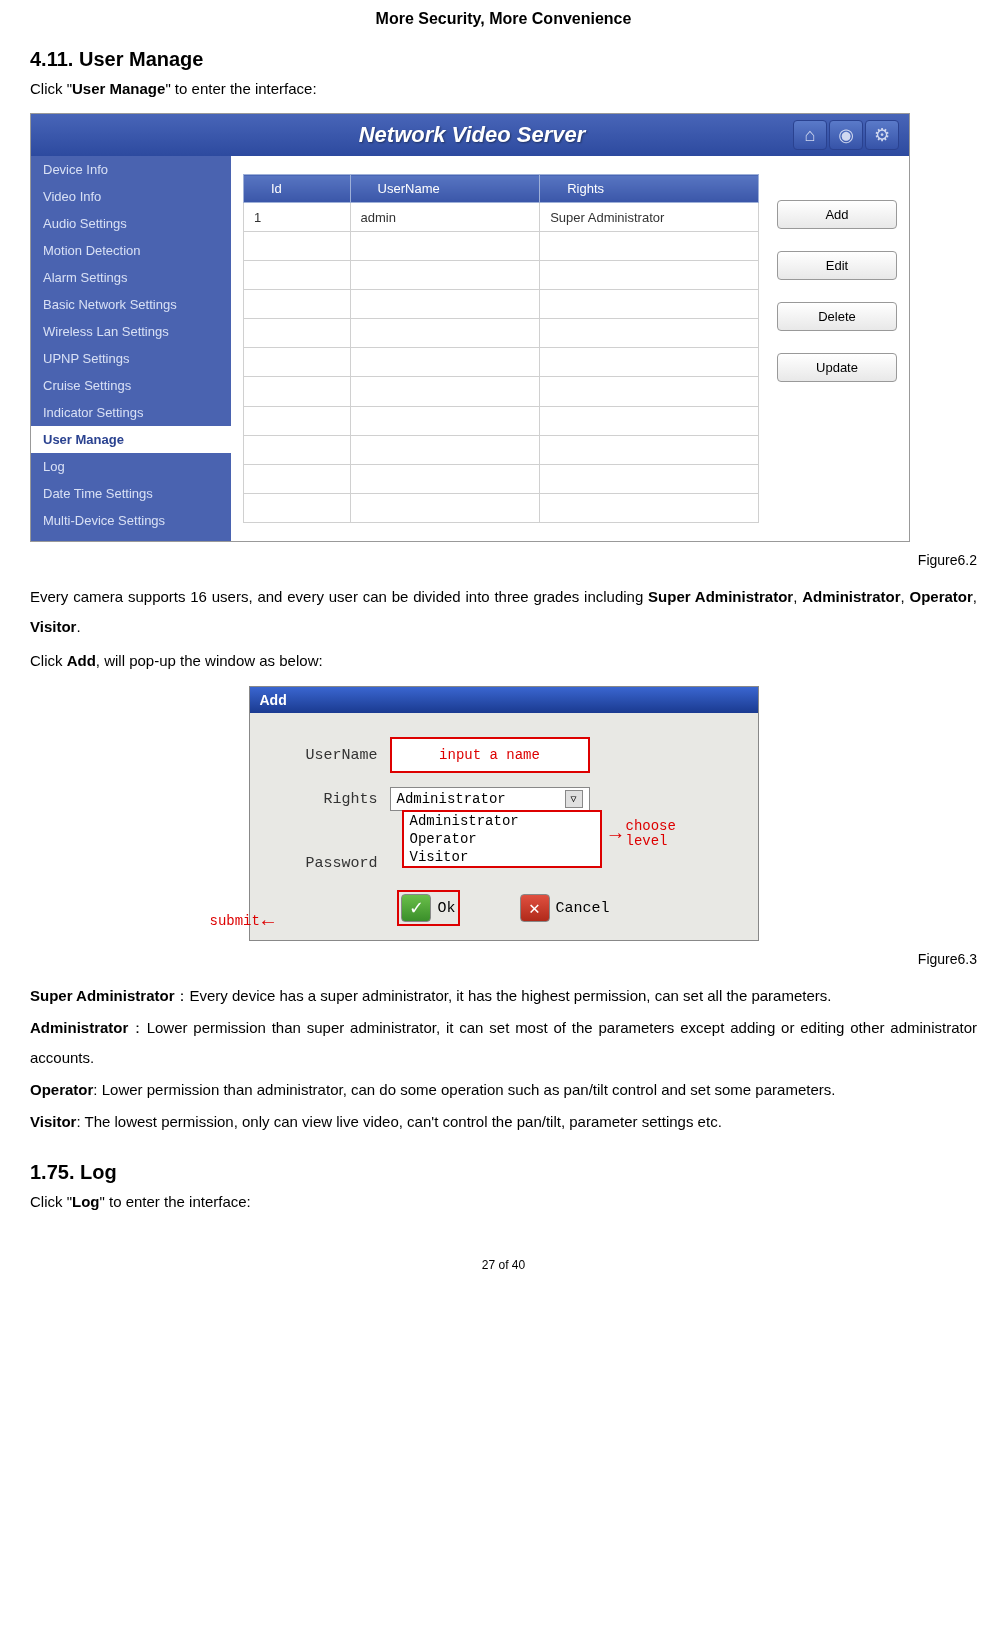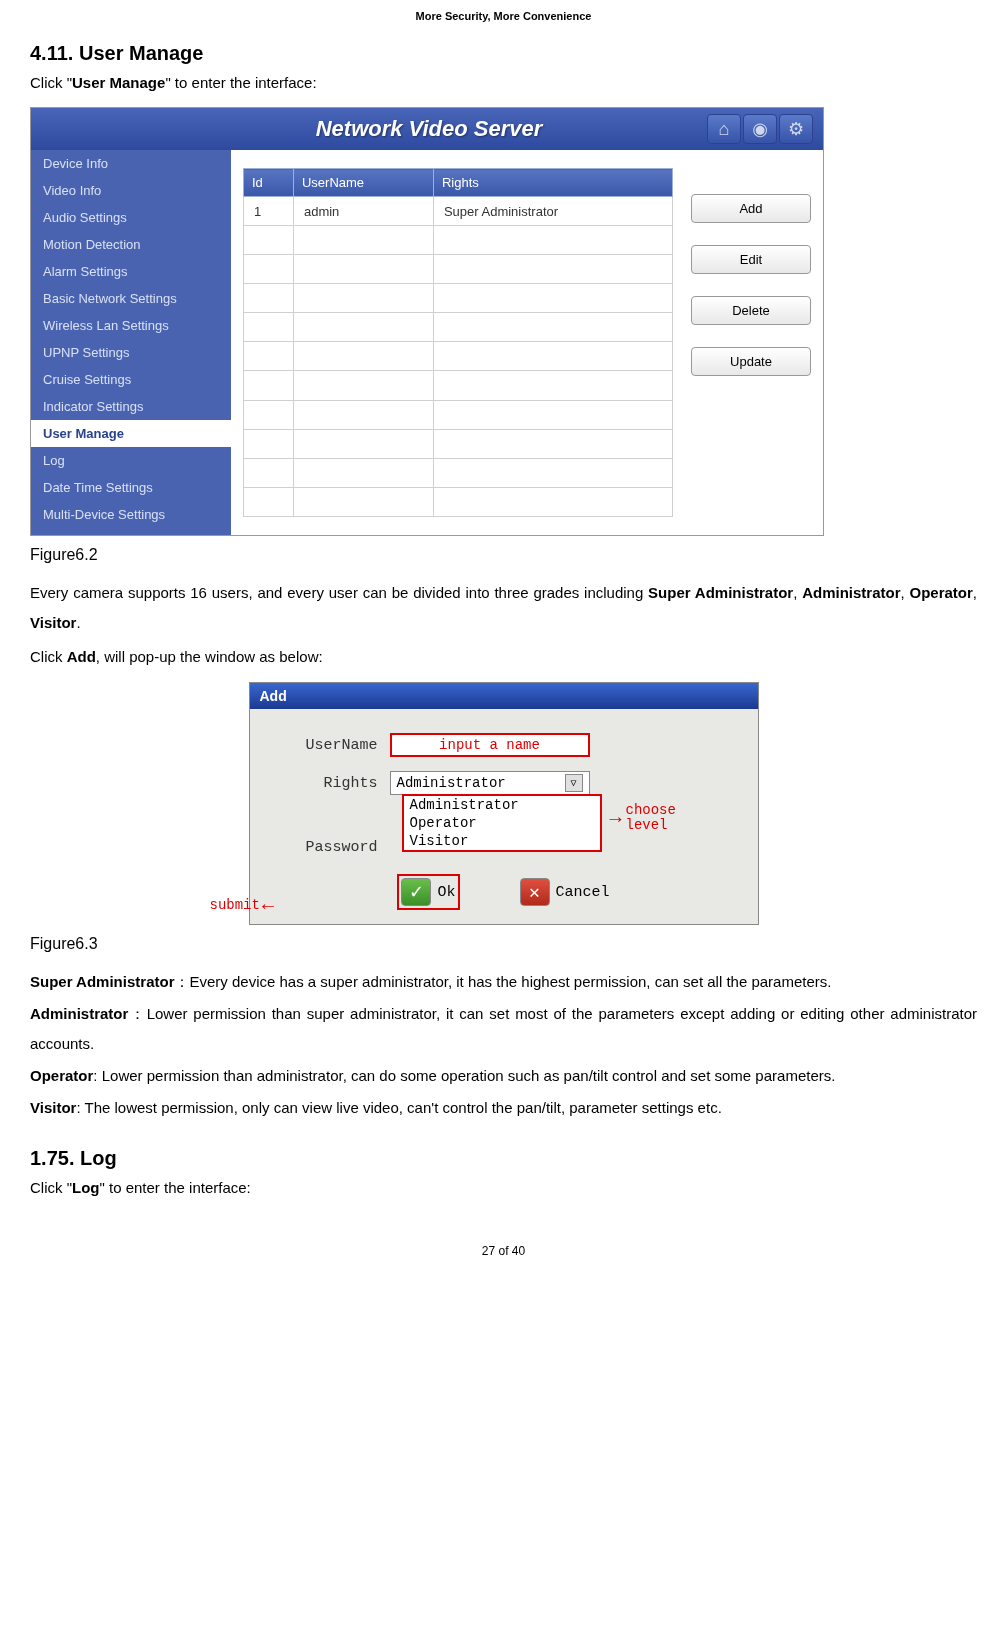--- a/index.html
+++ b/index.html
@@ -6,38 +6,38 @@
     body {
       font-family: Arial, sans-serif;
       background: #fff;
       width: 1007px;
       padding: 10px 30px 40px 30px;
       color: #000;
     }
     .header-title {
       text-align: center;
       font-weight: bold;
-      font-size: 11px;
+      font-size: 16px;
       margin-bottom: 20px;
     }
     .section-heading {
       font-weight: bold;
       font-size: 20px;
       margin-bottom: 6px;
     }
     .intro-text {
       font-size: 15px;
       margin-bottom: 12px;
       line-height: 1.6;
     }
     .bold { font-weight: bold; }
     
     
     .screenshot1 {
-      width: 794px;
+      width: 880px;
       border: 1px solid #999;
       margin: 10px auto 10px 0;
       background: #0369a1;
     }
     .ss1-titlebar {
       background: linear-gradient(to bottom, #4865b8, #2d4a9f);
       height: 42px;
       display: flex;
       align-items: center;
       justify-content: space-between;
@@ -109,21 +109,21 @@
     }
     .ss1-table {
       flex: 1;
       border-collapse: collapse;
       font-size: 13px;
     }
     .ss1-table thead th {
       background: linear-gradient(to bottom, #5875c2, #3a56a8);
       color: #fff;
       text-align: left;
-      padding: 6px 8px;
+      padding: 6px 27px;
       border: 1px solid #9eb0d8;
       font-weight: normal;
     }
     .ss1-table tbody td {
       border: 1px solid #d0d0d0;
       height: 26px;
       padding: 4px 10px;
       color: #333;
     }
     .ss1-buttons {
@@ -137,22 +137,22 @@
       background: linear-gradient(to bottom, #fff, #e8e8e8);
       border: 1px solid #999;
       border-radius: 4px;
       padding: 6px 8px;
       font-size: 13px;
       cursor: pointer;
       text-align: center;
     }
     
     .figure-caption {
-      text-align: left;
-      font-size: 16px;
+      text-align: right;
+      font-size: 14px;
       margin: 8px 0 14px 0;
     }
     
     .para {
       font-size: 15px;
       line-height: 2.0;
       text-align: justify;
       margin-bottom: 4px;
     }
     
@@ -188,21 +188,21 @@
       color: #333;
       padding-right: 12px;
     }
     .ss2-input {
       height: 24px;
       width: 200px;
       border: 2.5px solid #d00;
       background: #fff;
       font-family: 'Courier New', monospace;
       font-size: 14px;
-      padding: 10px 8px;
+      padding: 16px 8px;
       color: #d00;
       text-align: center;
     }
     .ss2-select {
       width: 200px;
       height: 24px;
       border: 1px solid #888;
       background: #fff;
       font-family: 'Courier New', monospace;
       font-size: 14px;

